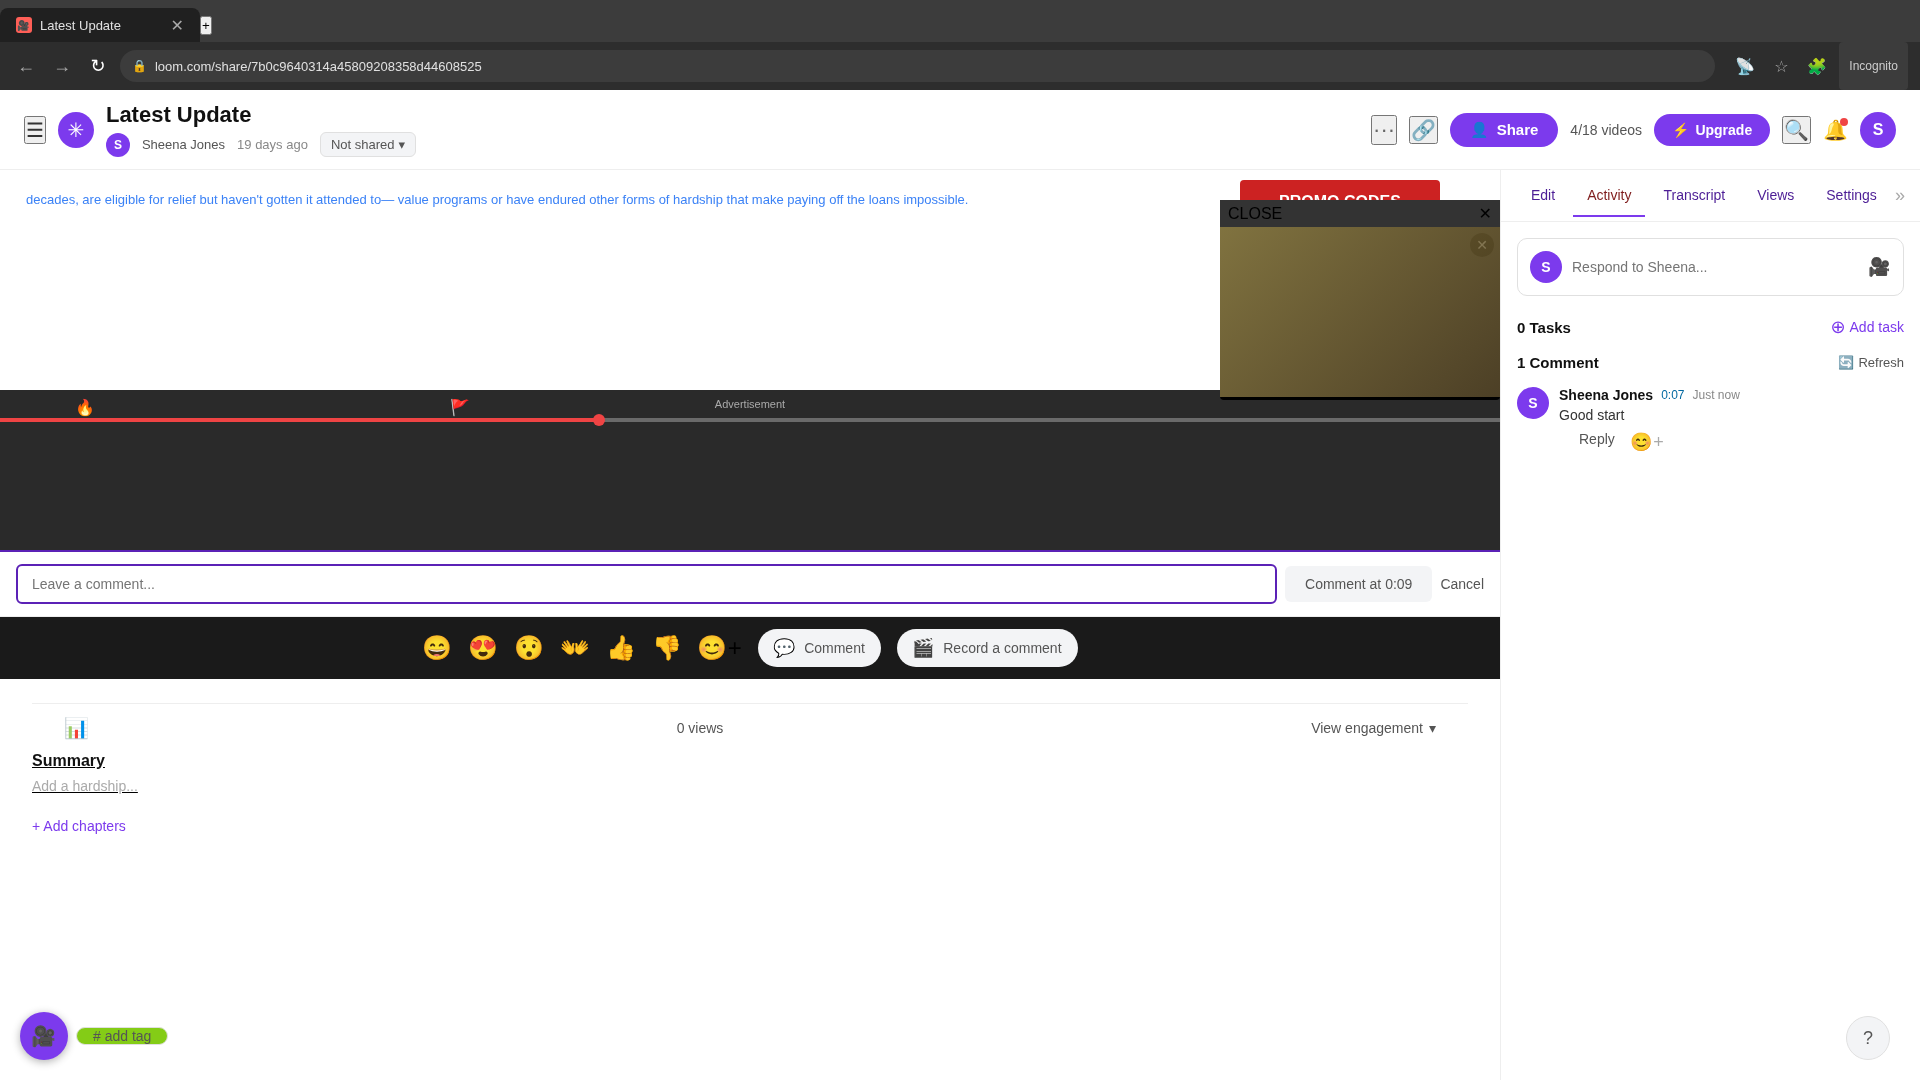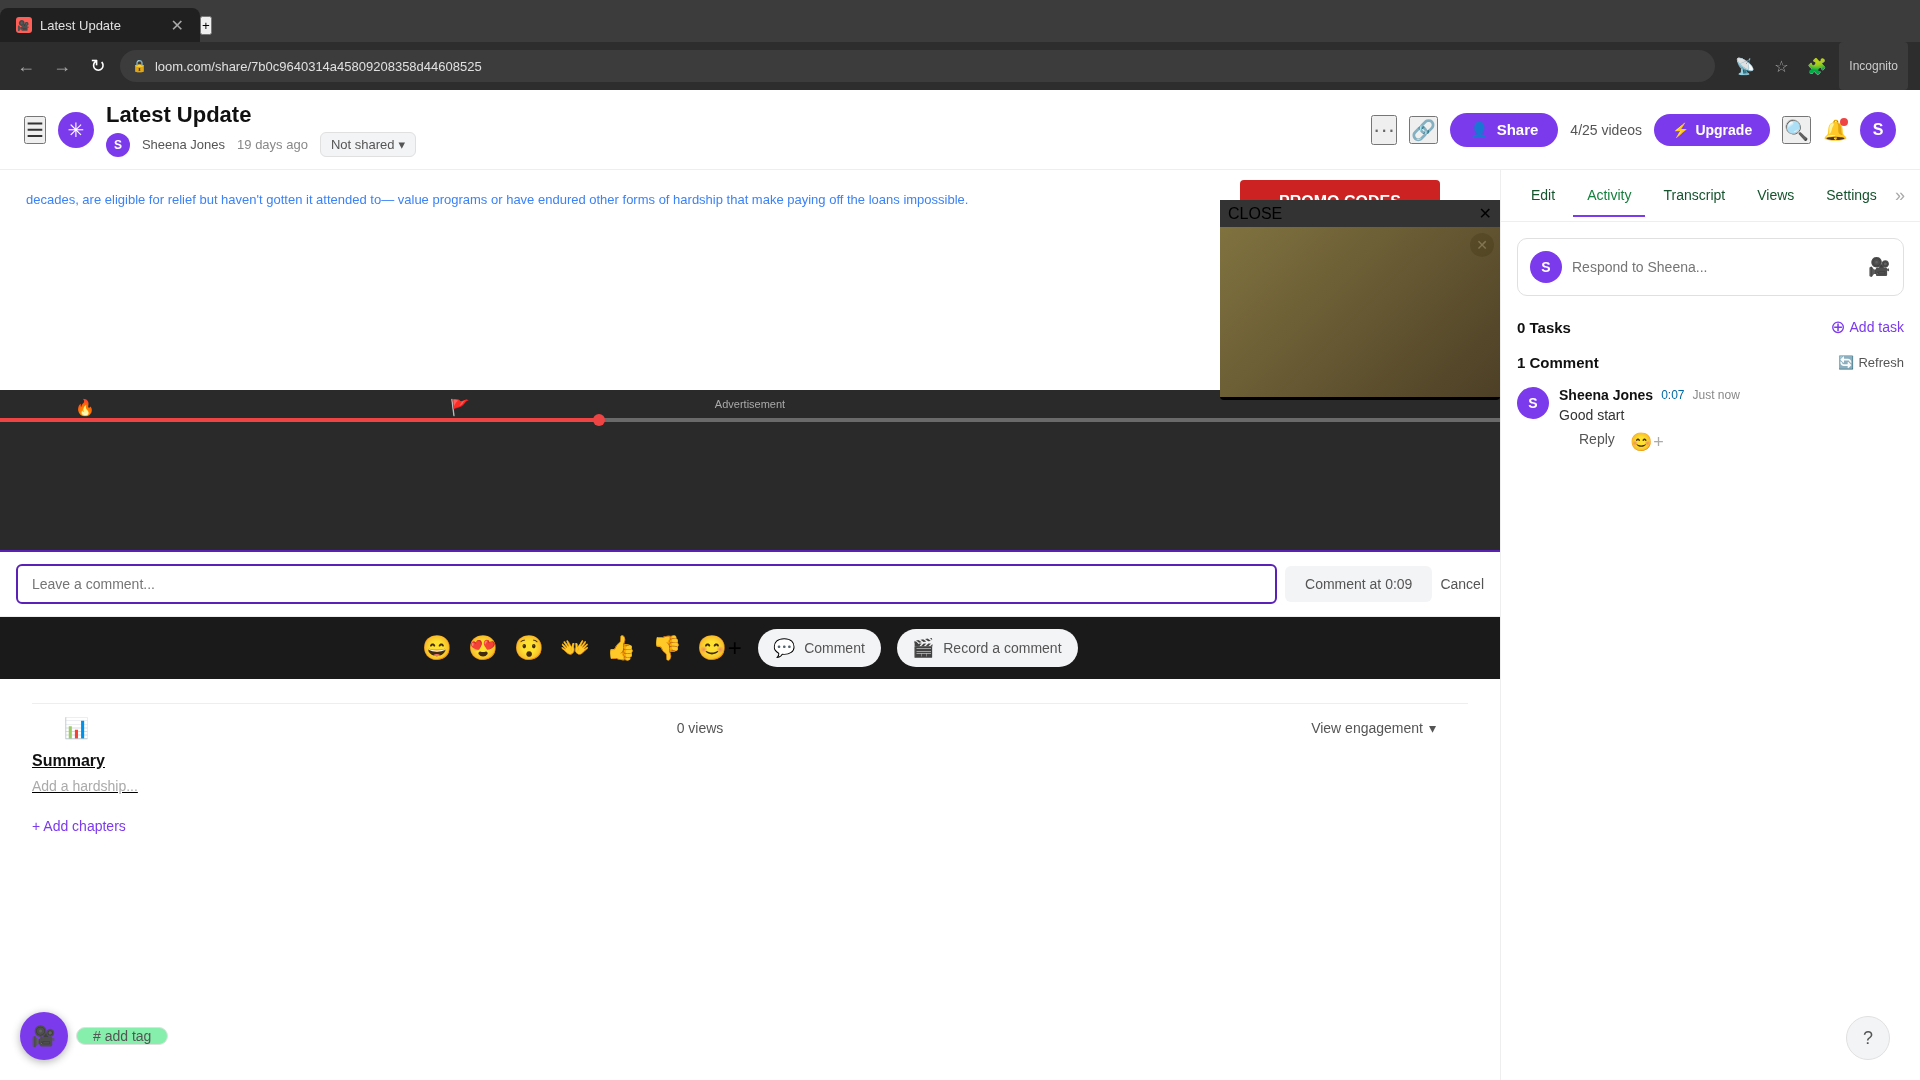--- a/index.html
+++ b/index.html
@@ -89,22 +89,22 @@
 
     
     .stats-bar { display: flex; align-items: center; justify-content: space-between; padding: 12px 32px; border-top: 1px solid #eee; }
     .views-count { font-size: 14px; color: #555; font-weight: 500; }
     .view-engagement-btn { display: flex; align-items: center; gap: 6px; background: none; border: none; font-size: 14px; color: #555; cursor: pointer; font-weight: 500; }
     .bar-chart-icon { color: #7c3aed; font-size: 20px; }
 
     
     .right-panel { width: 420px; border-left: 1px solid #eee; display: flex; flex-direction: column; }
     .right-panel-tabs { display: flex; align-items: center; padding: 0 16px; border-bottom: 1px solid #eee; height: 52px; gap: 4px; }
-    .tab-item { padding: 12px 14px; font-size: 14px; color: #14532d; cursor: pointer; font-weight: 500; border-bottom: 2px solid transparent; }
-    .tab-item.active { color: #15803d; border-bottom: 2px solid #7c3aed; }
+    .tab-item { padding: 12px 14px; font-size: 14px; color: #4c1d95; cursor: pointer; font-weight: 500; border-bottom: 2px solid transparent; }
+    .tab-item.active { color: #7f1d1d; border-bottom: 2px solid #7c3aed; }
     .tab-expand { margin-left: auto; color: #aaa; font-size: 18px; cursor: pointer; }
     .right-panel-body { flex: 1; overflow-y: auto; padding: 16px; }
 
     
     .respond-input-row { display: flex; align-items: center; gap: 10px; padding: 12px; border: 1px solid #e0e0e0; border-radius: 10px; margin-bottom: 20px; }
     .respond-avatar { width: 32px; height: 32px; border-radius: 50%; background: #7c3aed; color: white; display: flex; align-items: center; justify-content: center; font-size: 14px; font-weight: 600; flex-shrink: 0; }
     .respond-input { flex: 1; border: none; outline: none; font-size: 14px; color: #aaa; }
     .video-record-btn { color: #aaa; font-size: 18px; cursor: pointer; }
 
     
@@ -127,21 +127,21 @@
     .comment-timestamp { font-size: 12px; color: #0369a1; font-weight: 500; }
     .comment-time-ago { font-size: 12px; color: #888; }
     .comment-text { font-size: 14px; color: #333; margin-bottom: 8px; }
     .comment-reply-row { display: flex; align-items: flex-start; gap: 16px; margin-left: 20px; }
     .reply-btn { background: none; border: none; font-size: 14px; font-weight: 500; color: #555; cursor: pointer; }
     .emoji-react-btn { color: #aaa; font-size: 18px; cursor: pointer; }
 
     
     .bottom-bar { position: fixed; bottom: 20px; left: 20px; display: flex; align-items: center; gap: 8px; }
     .loom-record-btn { width: 48px; height: 48px; background: #7c3aed; border-radius: 50%; display: flex; align-items: center; justify-content: center; cursor: pointer; box-shadow: 0 2px 8px rgba(0,0,0,0.3); }
-    .tag-label { background: #86efac; border: 1px solid #e0e0e0; border-radius: 20px; padding: 0 16px; font-size: 14px; color: #555; cursor: pointer; }
+    .tag-label { background: #84cc16; border: 1px solid #e0e0e0; border-radius: 20px; padding: 0 16px; font-size: 14px; color: #555; cursor: pointer; }
 
     
     .help-btn { position: fixed; bottom: 20px; right: 30px; width: 44px; height: 44px; border-radius: 50%; background: #f3f4f6; border: 1px solid #e0e0e0; display: flex; align-items: center; justify-content: center; font-size: 18px; color: #555; cursor: pointer; }
 
     .scrollbar-area { overflow-y: scroll; }
     .scrollbar-area::-webkit-scrollbar { width: 8px; }
     .scrollbar-area::-webkit-scrollbar-thumb { background: #d1d5db; border-radius: 4px; }
   </style>
 </head>
 <body>
@@ -191,21 +191,21 @@
         </div>
       </div>
     </div>
     <div class="header-right">
       <button class="more-btn">···</button>
       <button class="link-btn">🔗</button>
       <button class="share-btn">
         <span>👤</span>
         <span>Share</span>
       </button>
-      <span class="videos-count">4/25 videos</span>
+      <span class="videos-count">4/18 videos</span>
       <button class="upgrade-btn">
         <span>⚡</span>
         <span>Upgrade</span>
       </button>
       <button class="search-btn">🔍</button>
       <div class="notif-btn">
         🔔
         <div class="notif-dot"></div>
       </div>
       <div class="user-avatar">S</div>

